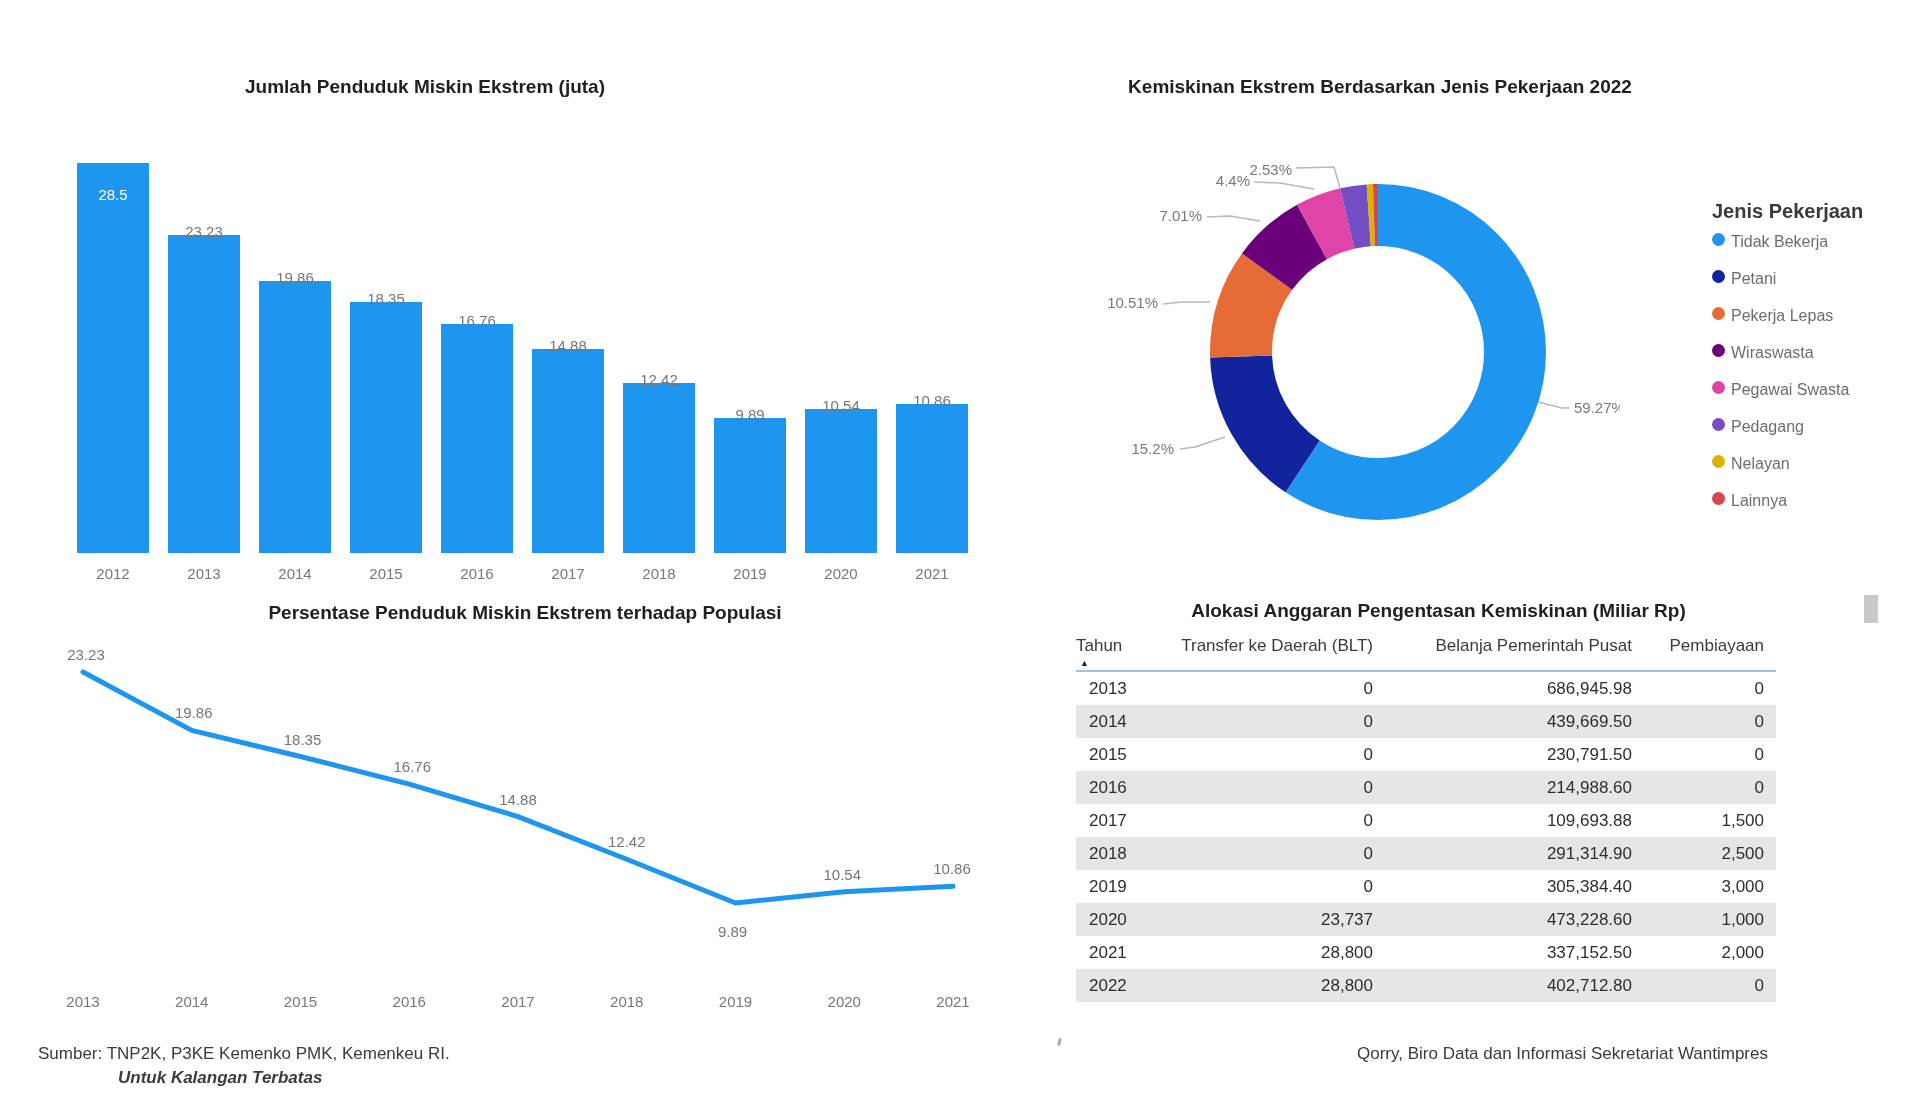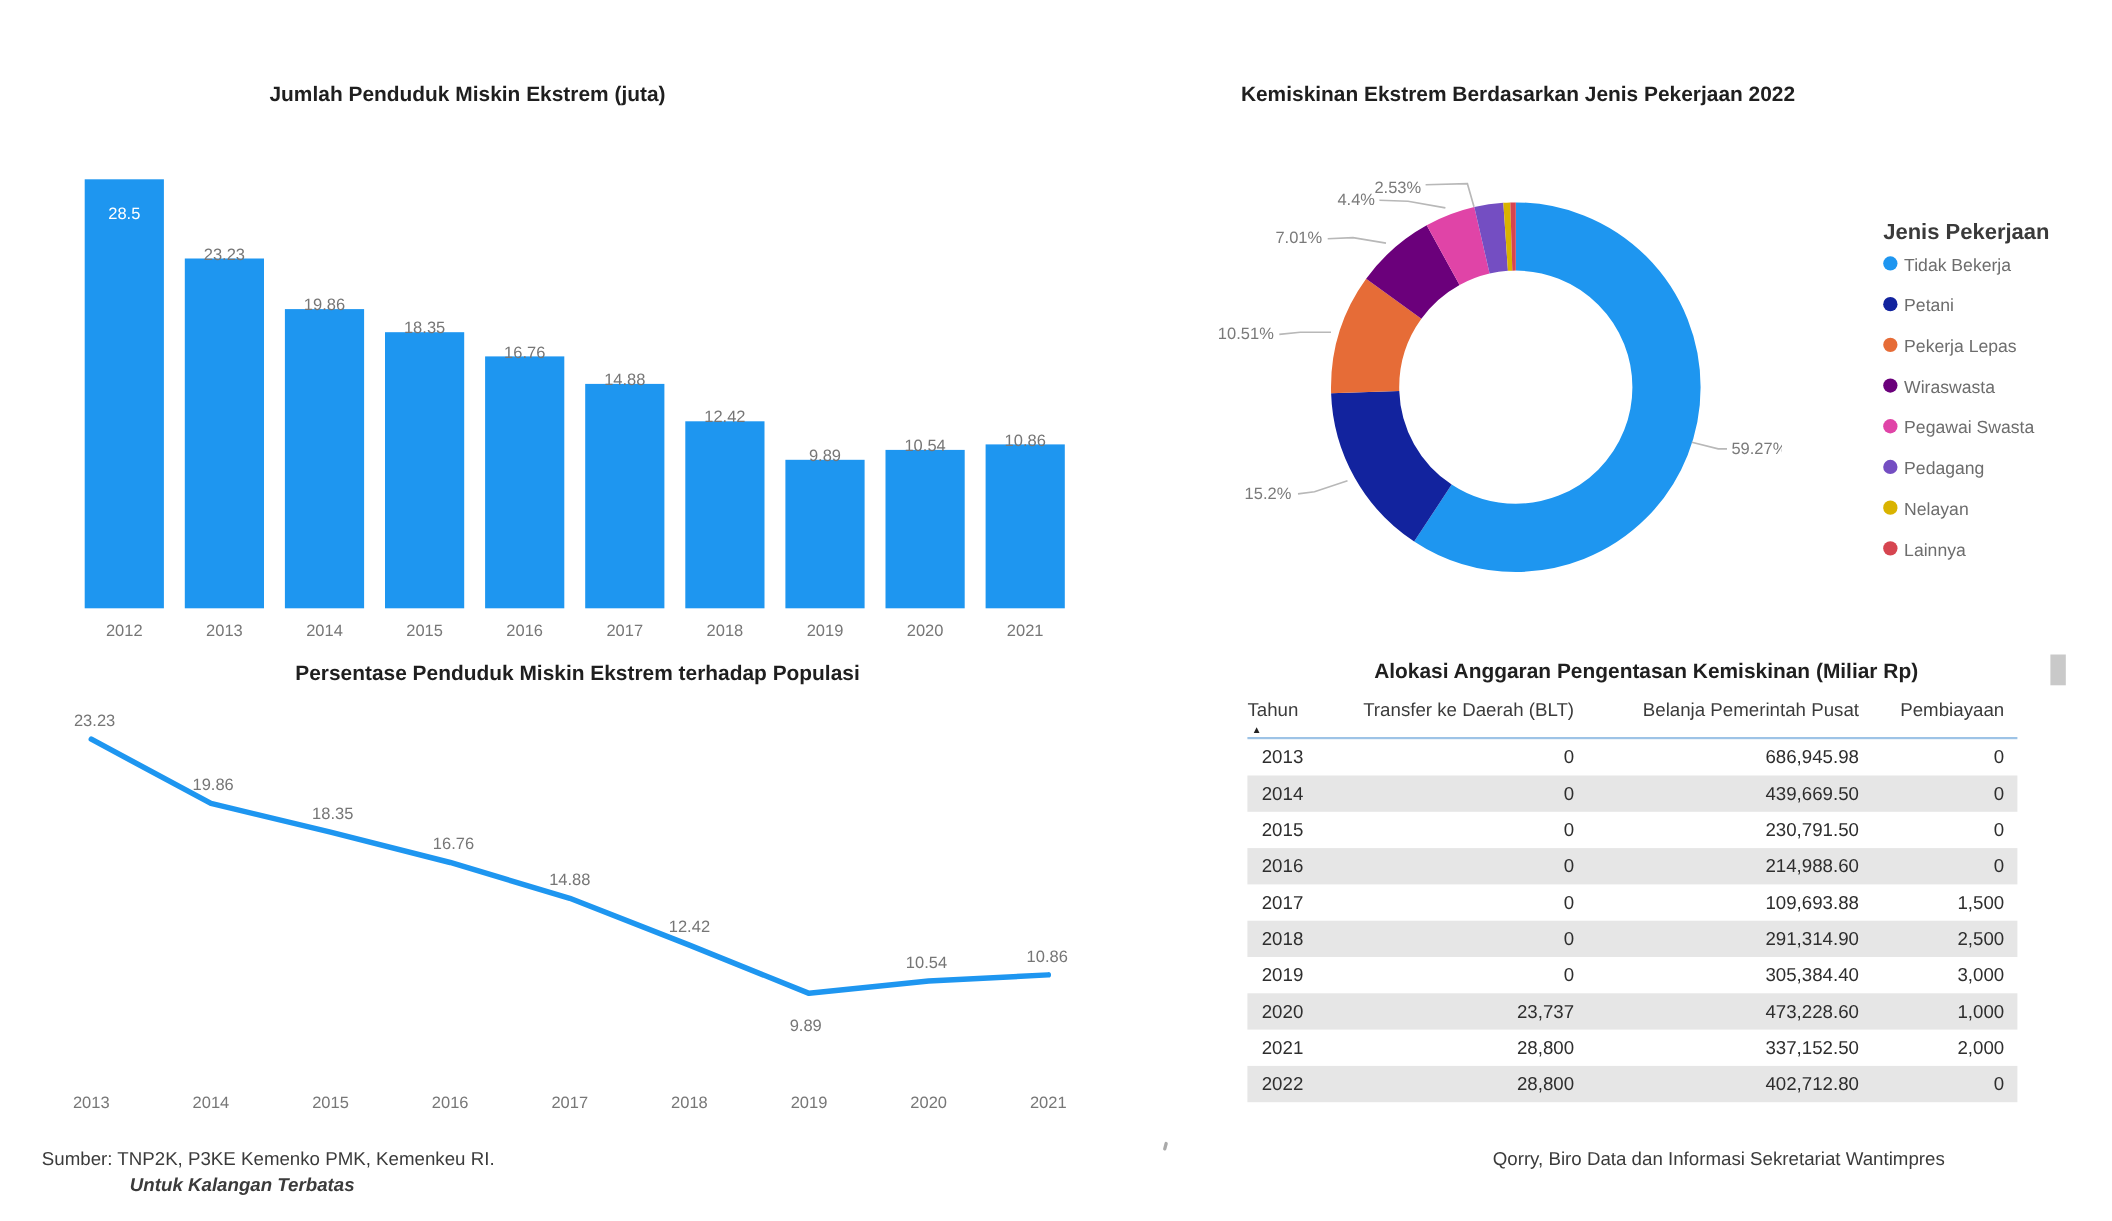--- a/index.html
+++ b/index.html
@@ -18,21 +18,21 @@
   #line-chart{position:absolute;left:30px;top:630px;width:990px;height:400px;}
   
   #donut-chart{position:absolute;left:1100px;top:150px;width:520px;height:430px;}
   
   #legend{position:absolute;left:1712px;top:200px;width:200px;}
   #legend-title{font-size:20px;font-weight:700;color:#3a3a3a;margin-bottom:10px;}
   .legend-item{display:flex;height:26px;margin-bottom:11px;cursor:default;}
   .legend-swatch{width:13px;height:13px;border-radius:50%;margin-right:6px;flex:0 0 13px;}
   .legend-label{font-size:16px;color:#6d6d6d;white-space:nowrap;}
   
-  #budget-table{position:absolute;left:1134px;top:600px;width:700px;}
+  #budget-table{position:absolute;left:1076px;top:600px;width:700px;}
   #table-title{width:700px;text-align:center;padding-left:25px;box-sizing:border-box;
                font-size:19px;font-weight:700;color:#1f1f1f;margin-bottom:14px;}
   .tgrid{display:grid;grid-template-columns:80px 220px 258px 142px;}
   .thead{border-bottom:2px solid #9DC3E6;padding-bottom:2px;}
   .th{font-size:17px;color:#3b3b3b;white-space:nowrap;}
   .th .sort{display:block;font-size:9px;color:#222;line-height:9px;margin-top:3px;margin-left:4px;}
   .num{text-align:right;}
   .trow{height:33px;}
   .trow.alt{background:#E6E6E6;}
   .td{font-size:17px;color:#2e2e2e;line-height:33px;white-space:nowrap;}

